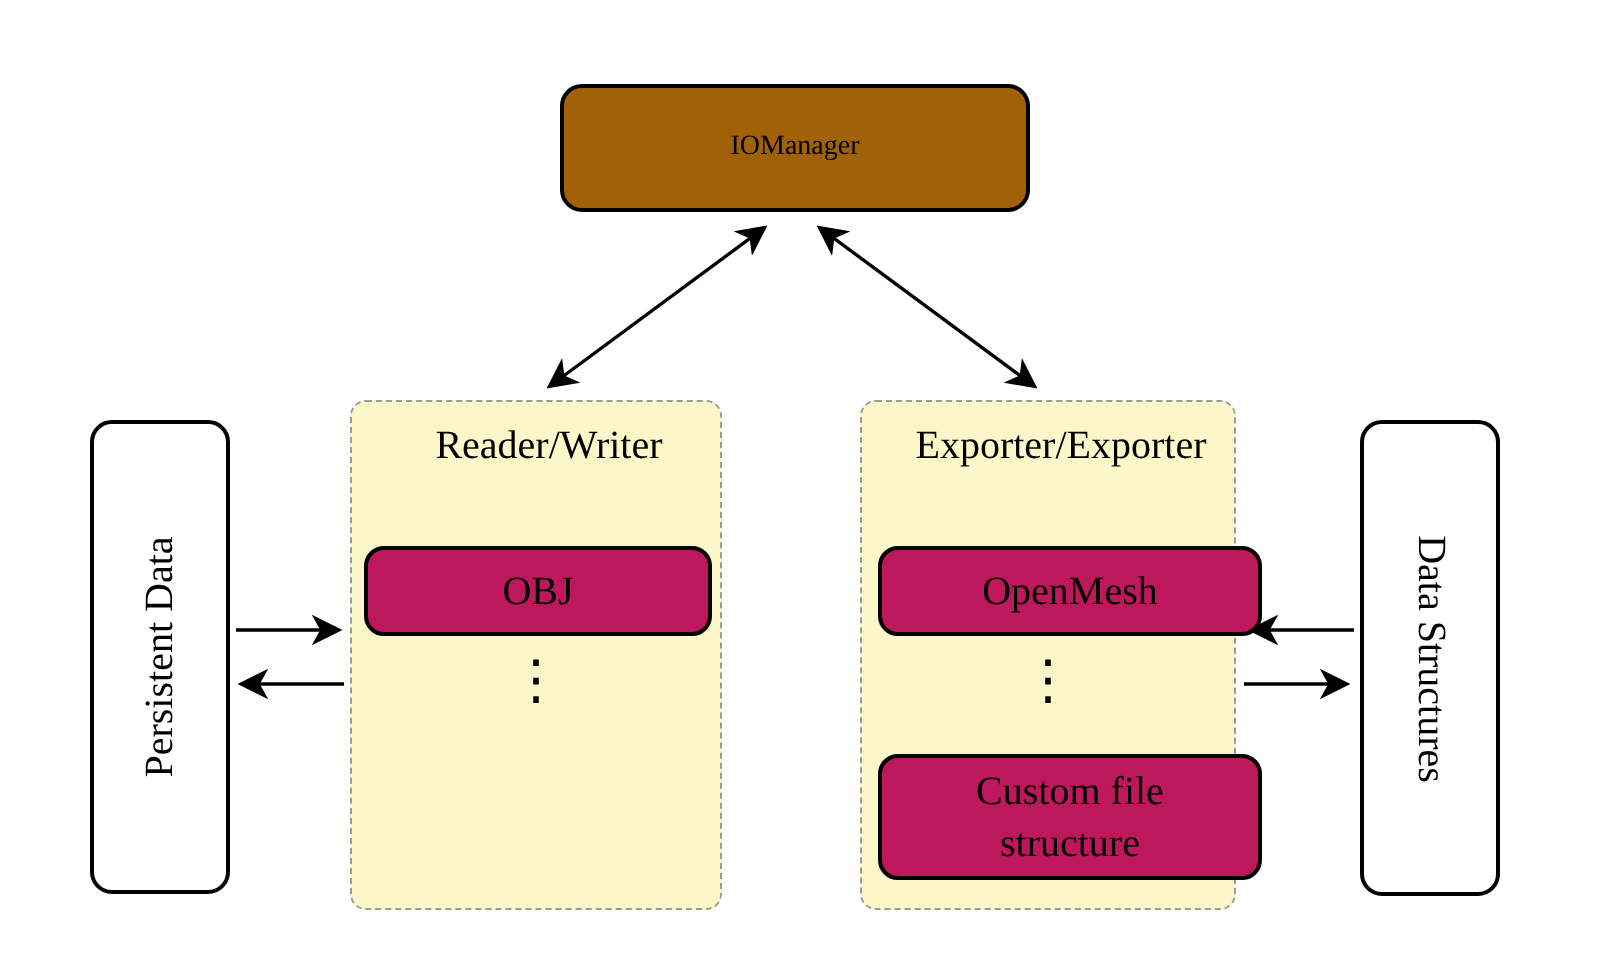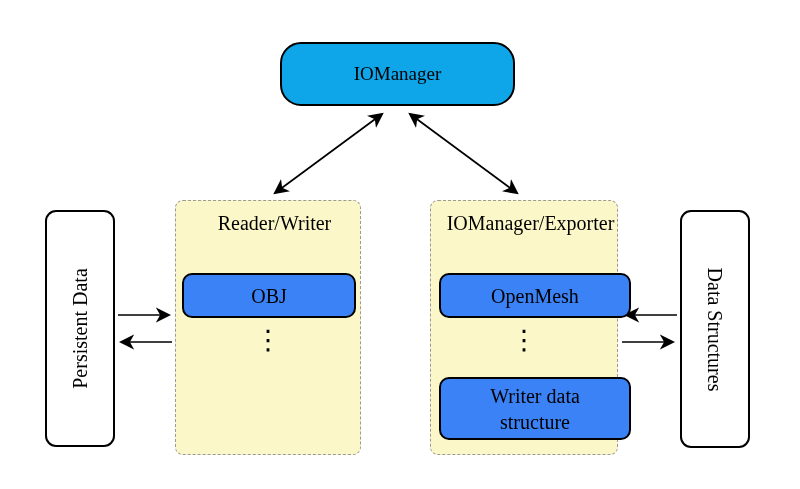--- a/index.html
+++ b/index.html
@@ -21,27 +21,27 @@
   svg.arrows {
     position: absolute;
     left: 0; top: 0;
     width: 800px; height: 489px;
     pointer-events: none;
   }
 
   
   .node {
     position: absolute;
-    background: #0ea5e9;
+    background: #a16207;
     border: 2.5px solid #000000;
-    border-radius: 21px;
+    border-radius: 11px;
     display: flex;
     align-items: center;
     justify-content: center;
-    font-size: 19px;
+    font-size: 14px;
   }
   .node-iomanager { left: 280px; top: 42px; width: 235px; height: 64px; }
 
   .vnode {
     position: absolute;
     width: 70px;
     background: #FFFFFF;
     border: 2.5px solid #000000;
     border-radius: 11px;
     display: flex;
@@ -72,21 +72,21 @@
     left: 0;
     width: 100%;
     text-align: center;
     font-size: 20px;
     white-space: nowrap;
     padding-left: 13px;
   }
 
   .inner-node {
     position: absolute;
-    background: #3b82f6;
+    background: #be185d;
     border: 2.5px solid #000000;
     border-radius: 10px;
     display: flex;
     align-items: center;
     justify-content: center;
     text-align: center;
     font-size: 20px;
     line-height: 1.3;
     white-space: pre-line;
   }
@@ -139,20 +139,20 @@
     <span class="rot-cw">Data Structures</span>
   </div>
 
   <div class="panel panel-reader-writer">
     <div class="panel-title">Reader/Writer</div>
     <div class="inner-node slot-first">OBJ</div>
     <div class="vdots">⋮</div>
   </div>
 
   <div class="panel panel-importer-exporter">
-    <div class="panel-title">IOManager/Exporter</div>
+    <div class="panel-title">Exporter/Exporter</div>
     <div class="inner-node slot-first">OpenMesh</div>
     <div class="vdots">⋮</div>
-    <div class="inner-node slot-second">Writer data
+    <div class="inner-node slot-second">Custom file
 structure</div>
   </div>
 
 </div>
 
 </body></html>

